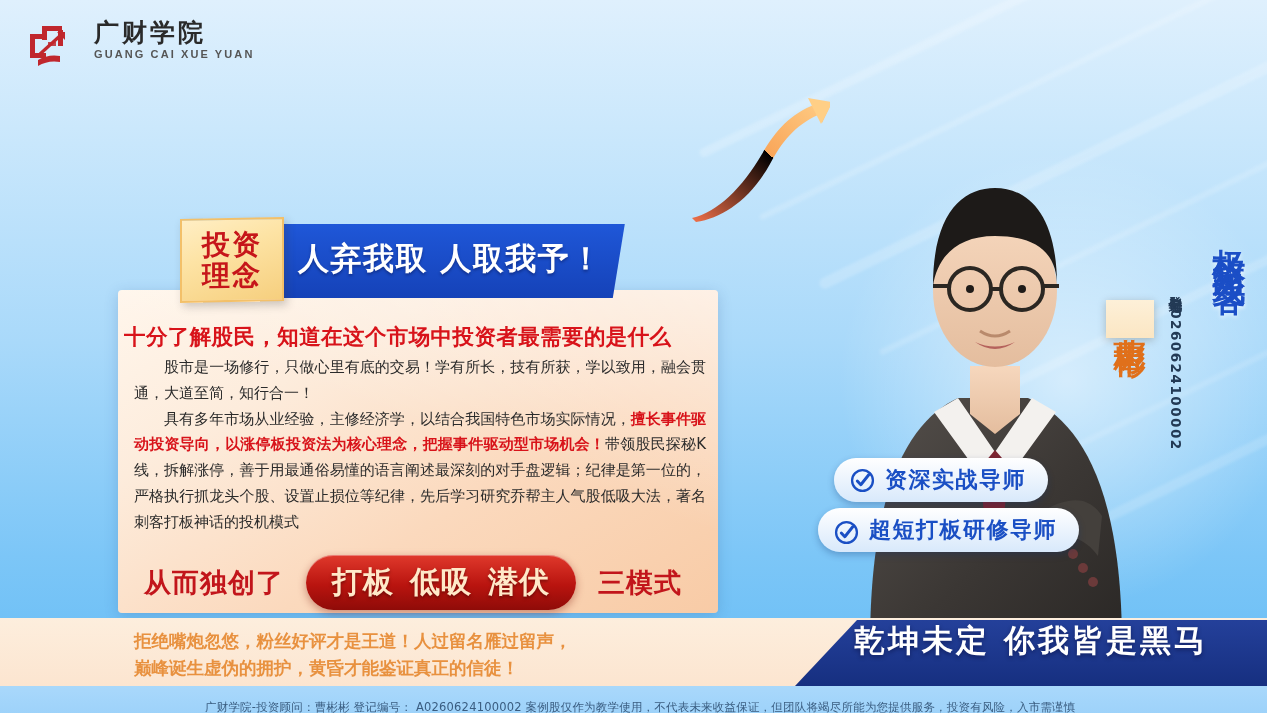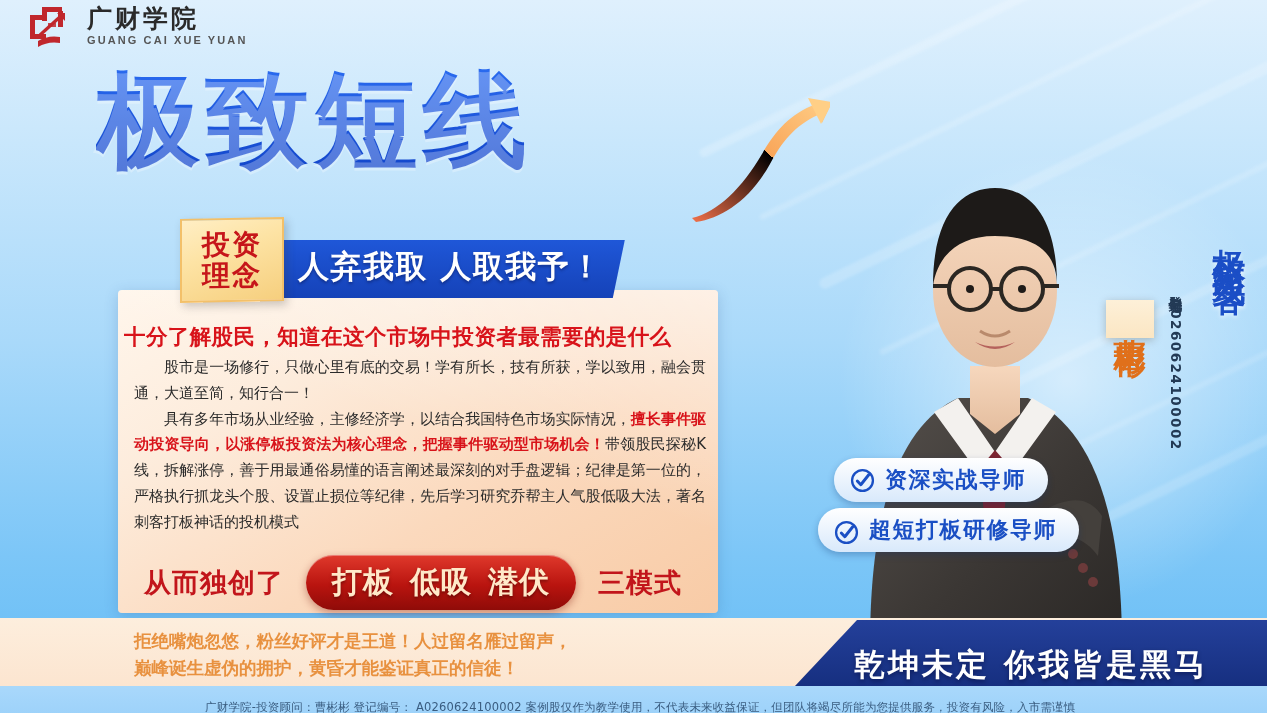--- a/index.html
+++ b/index.html
@@ -27,21 +27,21 @@
   .s5{ left:930px; top:420px; width:480px; height:9px; opacity:.45;}
   .s6{ left:980px; top:490px; width:420px; height:6px; opacity:.35;}
   .s7{ left:1010px; top:560px; width:380px; height:10px; opacity:.4;}
   .glow {
     position:absolute; right:-60px; top:120px; width:520px; height:520px;
     background:radial-gradient(circle at 50% 50%, rgba(255,255,255,.55), rgba(255,255,255,0) 62%);
     pointer-events:none;
   }
 
   
-  .logo { position:absolute; left:24px; top:1px; display:flex; align-items:center; gap:11px; }
+  .logo { position:absolute; left:24px; top:20px; display:flex; gap:18px; }
   .logo-mark { width:52px; height:50px; }
   .logo-txt { line-height:1; }
   .logo-cn {
     font-size:25px; font-weight:700; color:#2a2a2a; letter-spacing:3px;
     font-family:"DejaVu Sans","Liberation Sans",sans-serif;
   }
   .logo-en {
     font-size:11px; color:#555; letter-spacing:2.1px; margin-top:4px; font-weight:700;
   }
 
@@ -80,21 +80,21 @@
     display:flex; flex-direction:column; align-items:center; justify-content:center;
     box-shadow:3px 4px 8px rgba(60,60,60,.25);
     transform:skewY(-1deg);
   }
   .phil-badge span {
     font-size:28px; font-weight:900; color:#c6161a; line-height:1.12; letter-spacing:2px;
     font-family:"DejaVu Sans","Liberation Sans",sans-serif;
   }
   .ribbon {
     position:relative; margin-left:-16px; margin-bottom:4px; z-index:2;
-    height:58px; padding:0 22px 4px 30px;
+    height:74px; padding:0 22px 4px 30px;
     background:linear-gradient(180deg,#1f57d8 0%,#1542b8 100%);
     display:flex; align-items:center;
     clip-path:polygon(14px 0, 100% 0, calc(100% - 12px) 100%, 0 100%);
     box-shadow:0 3px 8px rgba(20,50,120,.35);
   }
   .ribbon span {
     font-size:31px; font-weight:900; color:#fff; letter-spacing:1.5px;
     font-family:"DejaVu Sans","Liberation Sans",sans-serif;
     text-shadow:0 2px 3px rgba(0,0,40,.35);
   }
@@ -142,21 +142,21 @@
     position:absolute; left:134px; top:628px; width:620px;
     font-size:17.5px; line-height:1.55; color:#e8913f; font-weight:700;
     font-family:"DejaVu Sans","Liberation Sans",sans-serif;
   }
 
   
   .blue-banner {
     position:absolute; left:795px; top:620px; width:472px; height:66px;
     background:linear-gradient(180deg,#24409a 0%,#162f80 100%);
     clip-path:polygon(62px 0, 100% 0, 100% 100%, 0 100%);
-    display:flex; align-items:flex-end; justify-content:center;
+    display:flex; align-items:flex-start; justify-content:center;
   }
   .blue-banner span {
     font-size:31px; font-weight:900; color:#fff; letter-spacing:3px;
     font-family:"DejaVu Sans","Liberation Sans",sans-serif;
     text-shadow:0 2px 4px rgba(0,0,40,.45);
   }
 
   
   .disclaimer {
     position:absolute; left:0; top:686px; width:1267px; height:42px;
@@ -237,21 +237,20 @@
       <path d="M16 34 L38 14" stroke="#c0272d" stroke-width="3.2" fill="none"></path>
       <path d="M33 12 h8 v8 z" fill="#c0272d"></path>
       <path d="M24 22 h8 v4 h-8 z" fill="#c0272d" opacity=".85"></path>
     </svg>
     <div class="logo-txt">
       <div class="logo-cn">广财学院</div>
       <div class="logo-en">GUANG CAI XUE YUAN</div>
     </div>
   </div>
 
-  <div class="title">极致短线</div>
   <svg class="arrow" viewBox="0 0 140 130">
     <defs>
       <linearGradient id="ag" x1="0" y1="1" x2="1" y2="0">
         <stop offset="0%" stop-color="#f2714a"></stop>
         <stop offset="55%" stop-color="#f8a košice"></stop>
         <stop offset="55%" stop-color="#f9a65a"></stop>
         <stop offset="100%" stop-color="#ffd089"></stop>
       </linearGradient>
     </defs>
     <path d="M2 126 C28 120 52 96 72 62 C86 38 100 22 126 12 l-6 -5 l22 4 l-10 20 l-4 -8 C104 34 92 50 80 72 C60 108 32 126 6 130 z" fill="url(#ag)"></path>

